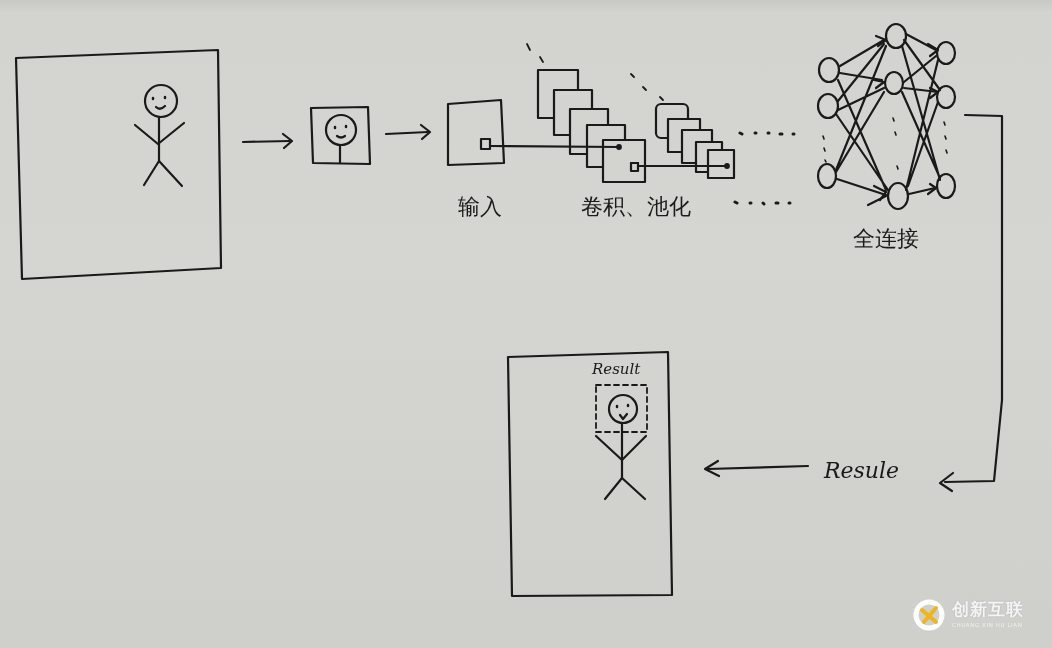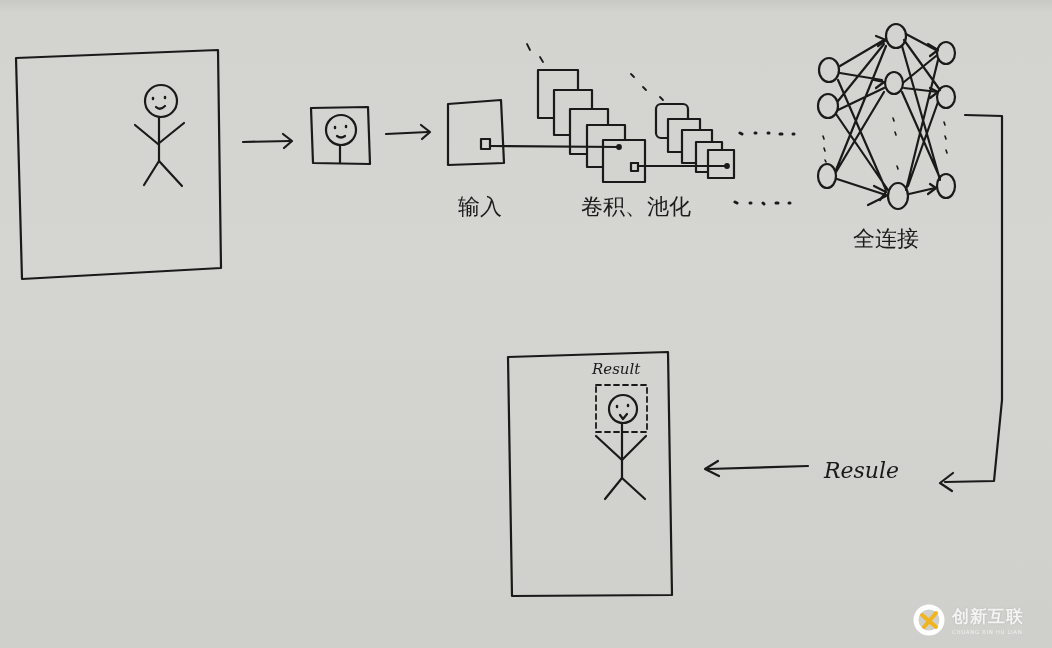--- a/index.html
+++ b/index.html
@@ -10,21 +10,21 @@
     }
     .paper {
       position: absolute; left: 0; top: 0; width: 1052px; height: 648px;
       background: linear-gradient(180deg, #c9c9c4 0px, #d3d3cf 12px, #d5d5d1 40%, #cfcfcb 100%);
     }
     svg.diagram { position: absolute; left: 0; top: 0; }
     .hand { font-family: "DejaVu Serif", serif; fill: #1a1a1a; }
     .label-cn { font-family: "DejaVu Sans", sans-serif; fill: #1c1c1c; }
     .watermark {
       position: absolute; left: 912px; top: 598px; width: 140px; height: 44px;
-      display: flex; align-items: center; gap: 6px;
+      display: flex; align-items: flex-start; gap: 6px;
     }
     .wm-logo { width: 34px; height: 34px; }
     .wm-text { display: flex; flex-direction: column; color: #ffffff; }
     .wm-cn { font-size: 17px; font-weight: bold; letter-spacing: 1px; color: #f4f4f4; text-shadow: 0 0 2px rgba(0,0,0,0.15); }
     .wm-en { font-size: 5.5px; letter-spacing: 0.6px; color: #f0f0f0; margin-top: 1px; }
   </style>
 </head>
 <body>
 
 <div class="paper"></div>

